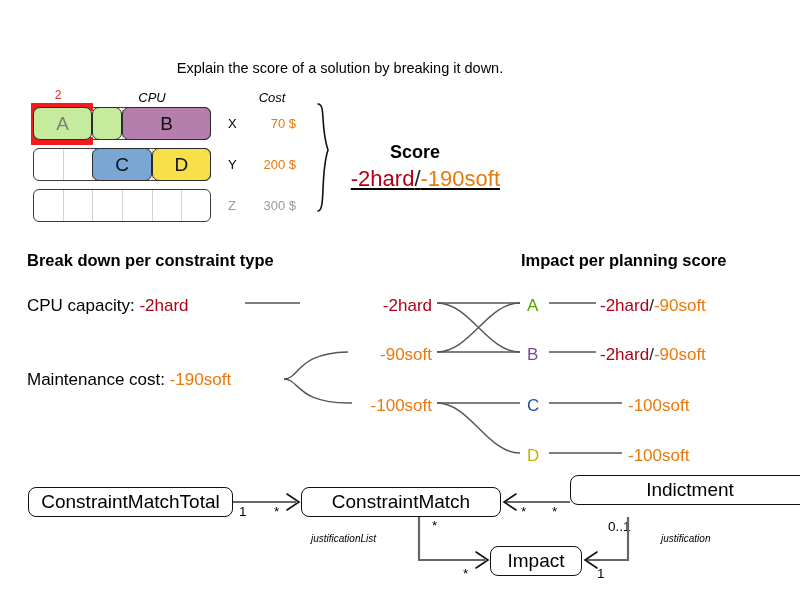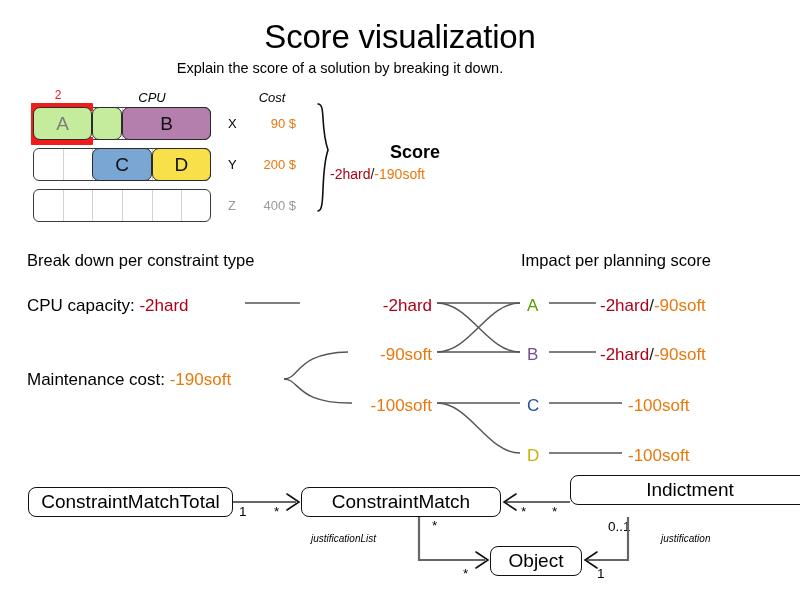--- a/index.html
+++ b/index.html
@@ -111,34 +111,35 @@
 
   .score-head {
     position: absolute;
     font-size: 18px;
     font-weight: bold;
     color: #000;
     text-align: center;
   }
   .score-val {
     position: absolute;
-    font-size: 14px;
-    text-align: left;
-    white-space: nowrap;
+    font-size: 22px;
+    text-align: right;
+    white-space: nowrap;
+    text-decoration: underline;
   }
 
   .hard { color: #b00017; }
   .soft { color: #e8790c; }
   .sep  { color: #222; }
 
   
   .section-head {
     position: absolute;
     font-size: 16.5px;
-    font-weight: normal;
+    font-weight: bold;
     color: #000;
     white-space: nowrap;
   }
   .bd-text {
     position: absolute;
     font-size: 17px;
     color: #000;
     white-space: nowrap;
   }
   .node {
@@ -187,21 +188,20 @@
     font-size: 10px;
     font-style: italic;
     color: #000;
   }
 </style>
 </head>
 <body>
 
 <div id="root">
 
-  <div class="title">Score visualization</div>
   <div class="subtitle">Explain the score of a solution by breaking it down.</div>
 
   <div id="cpu-chart">
     <div class="col-head" style="left:112px; top:90px; width:80px;">CPU</div>
     <div class="col-head" style="left:232px; top:90px; width:80px;">Cost</div>
 
     <div class="overload-num" style="left:28px; top:88px; width:60px;">2</div>
     <div class="overload" style="left:31px; top:103px; width:62px; height:8px;"></div>
     <div class="overload" style="left:31px; top:137px; width:62px; height:8px;"></div>
     <div class="overload" style="left:31px; top:103px; width:5px; height:42px;"></div>
@@ -227,25 +227,25 @@
           <div class="grid-cell" style="left: 0px; width: 29.6667px;"></div>
           <div class="grid-cell" style="left: 29.6667px; width: 29.6667px;"></div>
           <div class="grid-cell" style="left: 59.3333px; width: 29.6667px;"></div>
           <div class="grid-cell" style="left: 89px; width: 29.6667px;"></div>
           <div class="grid-cell" style="left: 118.667px; width: 29.6667px;"></div>
           <div class="grid-cell last" style="left: 148.333px; width: 29.6667px;"></div>
         </div>
       </div>
     <div id="machine-labels">
         <div class="machine-label" style="left: 228px; top: 116px;">X</div>
-        <div class="cost-val" style="left: 240px; top: 116px; width: 56px;">90 $</div>
+        <div class="cost-val" style="left: 240px; top: 116px; width: 56px;">70 $</div>
         <div class="machine-label" style="left: 228px; top: 157px;">Y</div>
         <div class="cost-val" style="left: 240px; top: 157px; width: 56px;">200 $</div>
         <div class="machine-label muted" style="left: 228px; top: 198px;">Z</div>
-        <div class="cost-val muted" style="left: 240px; top: 198px; width: 56px;">400 $</div>
+        <div class="cost-val muted" style="left: 240px; top: 198px; width: 56px;">300 $</div>
       </div>
     <div id="processes">
         <div class="proc ghost" style="left: 33px; top: 107px; width: 59.3333px; background: rgb(197, 235, 156);">A</div>
         <div class="proc" style="left: 92.3333px; top: 107px; width: 29.6667px; background: rgb(197, 235, 156);"></div>
         <div class="proc" style="left: 122px; top: 107px; width: 89px; background: rgb(181, 127, 173);">B</div>
         <div class="proc" style="left: 92.3333px; top: 148px; width: 59.3333px; background: rgb(122, 166, 212);">C</div>
         <div class="proc" style="left: 151.667px; top: 148px; width: 59.3333px; background: rgb(247, 224, 74);">D</div>
       </div>
 
     <svg class="overlay">
@@ -296,21 +296,21 @@
         <line x1="549" y1="403" x2="622" y2="403"></line>
         <line x1="549" y1="453" x2="622" y2="453"></line>
       </g>
     </svg>
   </div>
 
   <div id="uml">
     <div class="uml-box" style="left:28px; top:487px; width:205px; height:30px;">ConstraintMatchTotal</div>
     <div class="uml-box" style="left:301px; top:487px; width:200px; height:30px;">ConstraintMatch</div>
     <div class="uml-box" style="left:570px; top:475px; width:240px; height:30px;">Indictment</div>
-    <div class="uml-box" style="left:490px; top:546px; width:92px; height:30px;">Object</div>
+    <div class="uml-box" style="left:490px; top:546px; width:92px; height:30px;">Impact</div>
 
     <div class="uml-mult" style="left:239px; top:504px;">1</div>
     <div class="uml-mult" style="left:274px; top:504px;">*</div>
     <div class="uml-mult" style="left:521px; top:504px;">*</div>
     <div class="uml-mult" style="left:552px; top:504px;">*</div>
     <div class="uml-mult" style="left:432px; top:518px;">*</div>
     <div class="uml-mult" style="left:608px; top:519px;">0..1</div>
     <div class="uml-mult" style="left:463px; top:566px;">*</div>
     <div class="uml-mult" style="left:597px; top:566px;">1</div>
 

